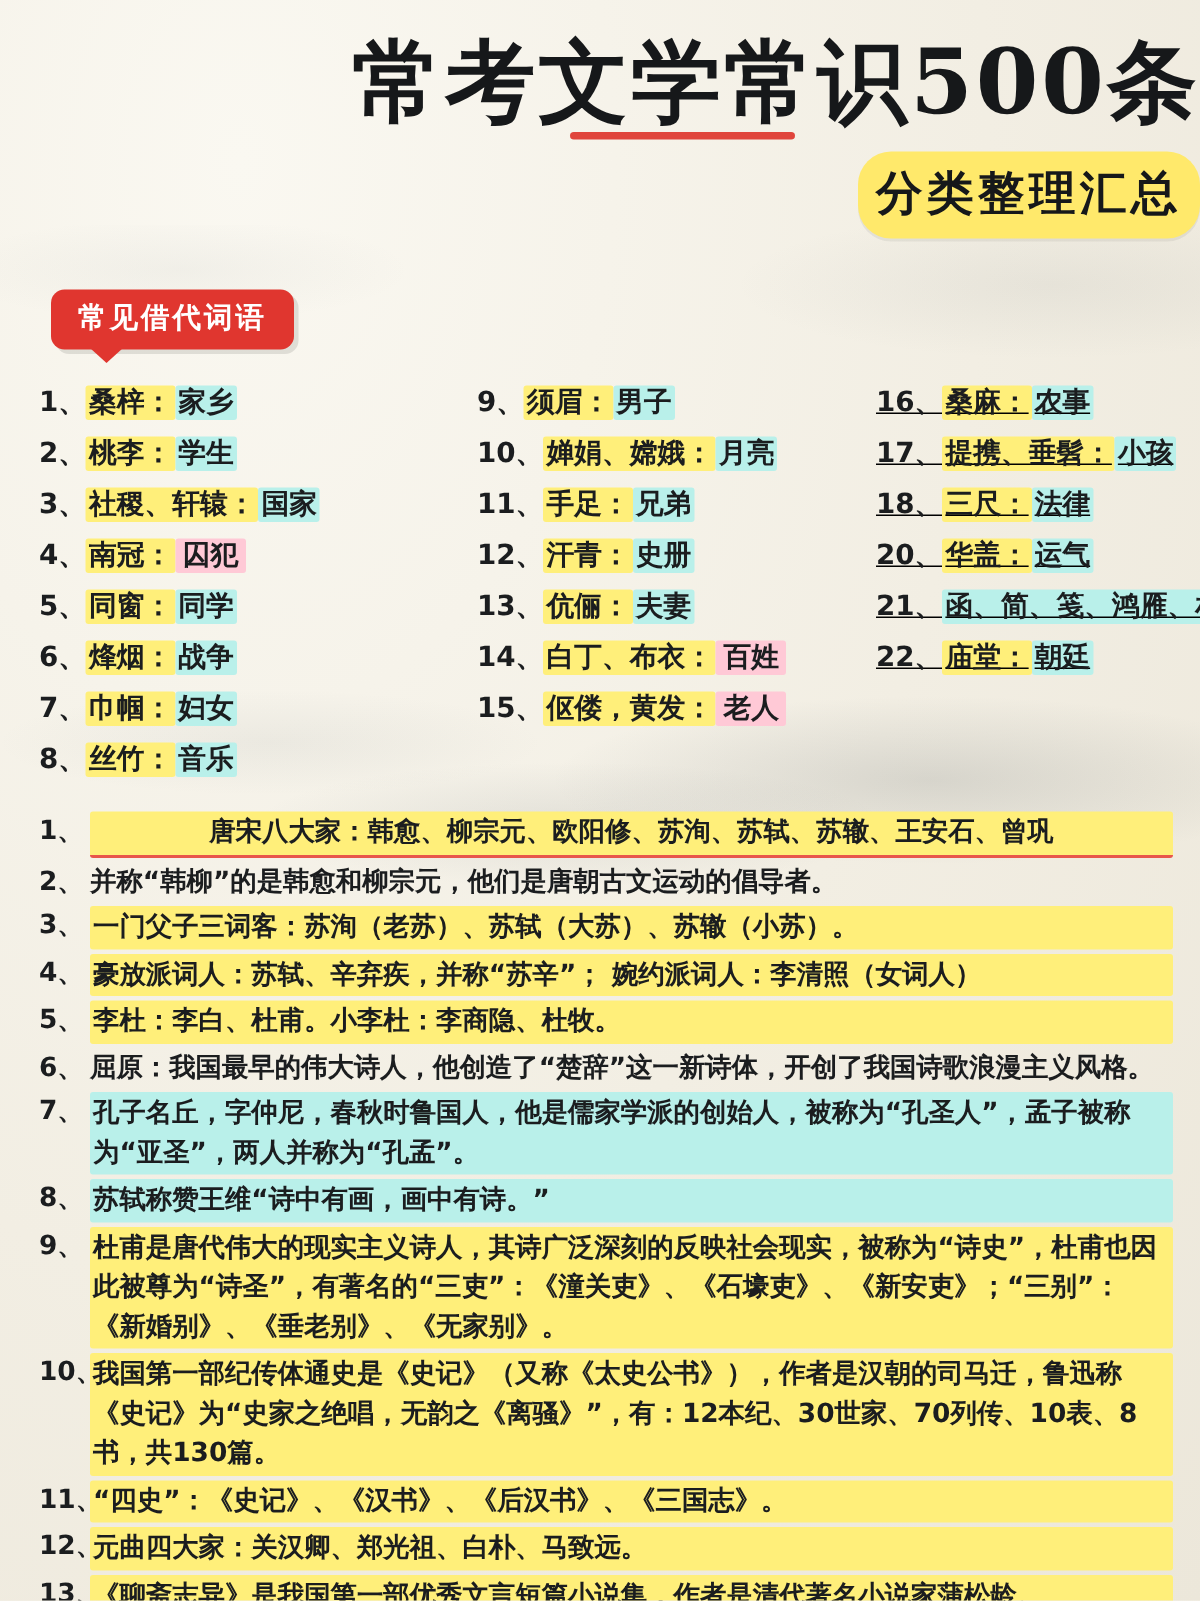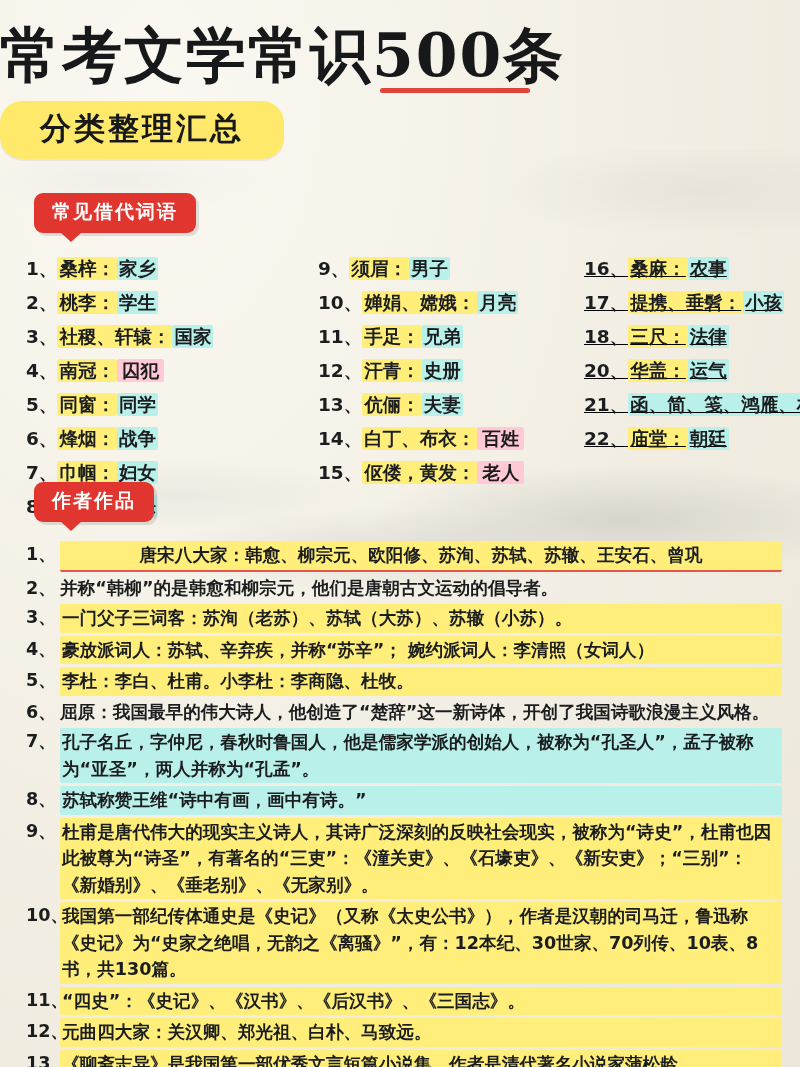--- a/index.html
+++ b/index.html
@@ -39,21 +39,21 @@
     left: 0; right: 0;
     top: 150px;
     height: 260px;
     background:
       radial-gradient(ellipse 300px 70px at 700px 40px, rgba(130,135,135,0.10), rgba(130,135,135,0) 70%),
       radial-gradient(ellipse 220px 50px at 120px 30px, rgba(130,135,135,0.07), rgba(130,135,135,0) 70%);
     pointer-events: none;
   }
 
   .title-wrap {
-    text-align: left;
+    text-align: right;
     padding-top: 24px;
     position: relative;
     z-index: 2;
   }
   .main-title {
     font-family: "DejaVu Serif", "Liberation Serif", serif;
     font-weight: bold;
     font-size: 60px;
     letter-spacing: 2px;
     color: #16181a;
@@ -69,21 +69,21 @@
     height: 5px;
     background: #e0453c;
     border-radius: 3px;
     z-index: 3;
   }
   .subtitle-badge {
     display: inline-block;
     margin-top: 14px;
     background: #ffe96b;
     border-radius: 22px;
-    padding: 7px 40px 9px;
+    padding: 7px 12px 9px;
     font-family: "DejaVu Serif", "Liberation Serif", serif;
     font-weight: bold;
     font-size: 31px;
     color: #16181a;
     letter-spacing: 3px;
     box-shadow: 0 2px 0 rgba(0,0,0,0.06);
   }
 
   .section-tag {
     display: inline-block;
@@ -207,23 +207,20 @@
     <div class="col col-3">
       <div class="entry"><span class="num">16、</span><span class="hl-y">桑麻：</span><span class="hl-c">农事</span></div>
       <div class="entry"><span class="num">17、</span><span class="hl-y">提携、垂髫：</span><span class="hl-c">小孩</span></div>
       <div class="entry"><span class="num">18、</span><span class="hl-y">三尺：</span><span class="hl-c">法律</span></div>
       <div class="entry"><span class="num">20、</span><span class="hl-y">华盖：</span><span class="hl-c">运气</span></div>
       <div class="entry"><span class="num">21、</span><span class="hl-c">函、简、笺、鸿雁、札：</span><span class="hl-p">书信</span></div>
       <div class="entry"><span class="num">22、</span><span class="hl-y">庙堂：</span><span class="hl-c">朝廷</span></div>
     </div>
   </div>
 
-  <div class="sec2-tag-pos">
-    <span class="section-tag">作者作品</span>
-  </div>
 
   <div class="list2">
     <div class="li">
         <span class="ln">1、</span>
         <span class="lb hl-y ul-r">唐宋八大家：韩愈、柳宗元、欧阳修、苏洵、苏轼、苏辙、王安石、曾巩</span>
       </div>
     <div class="li">
         <span class="ln">2、</span>
         <span class="lb">并称“韩柳”的是韩愈和柳宗元，他们是唐朝古文运动的倡导者。</span>
       </div>

